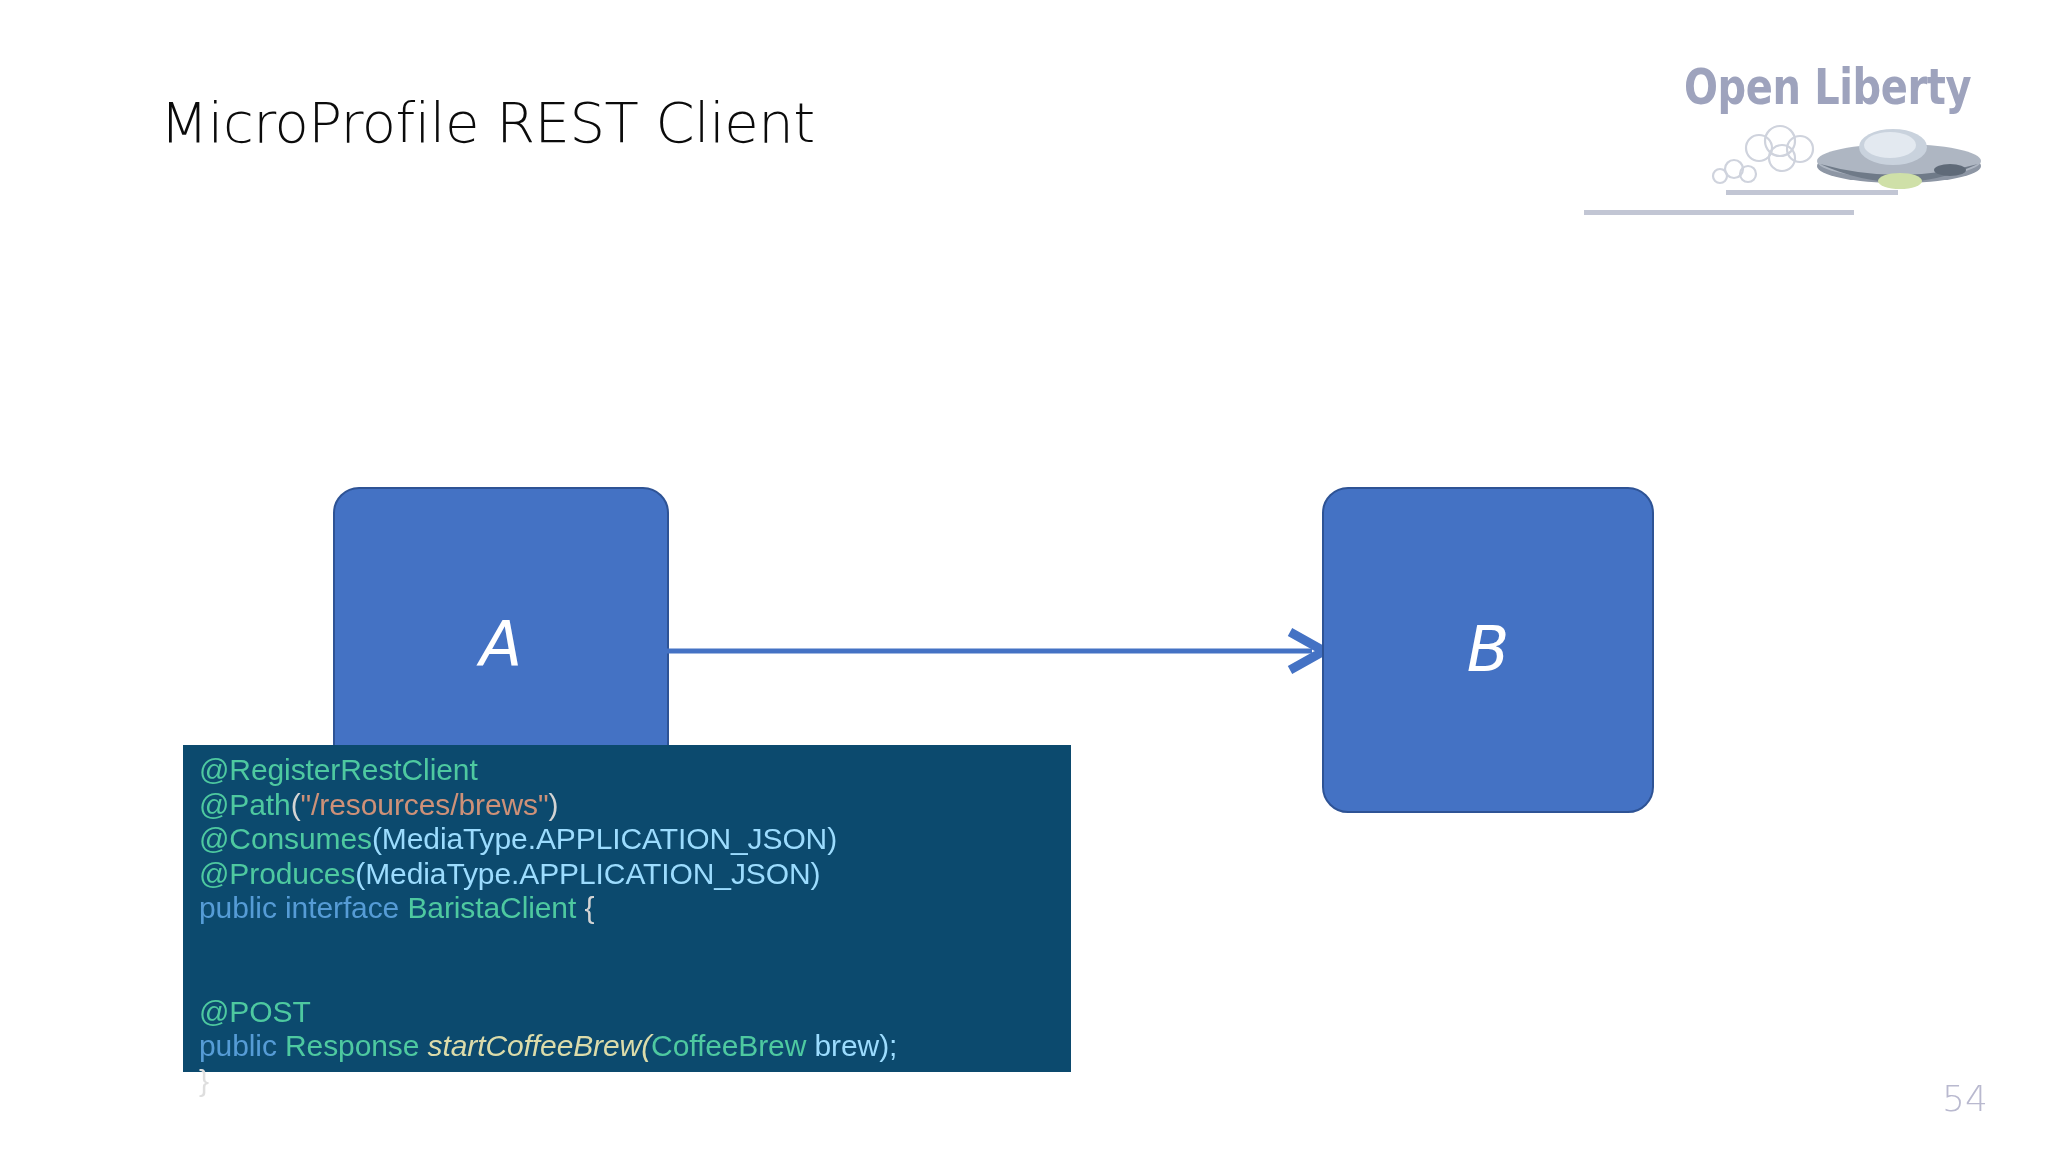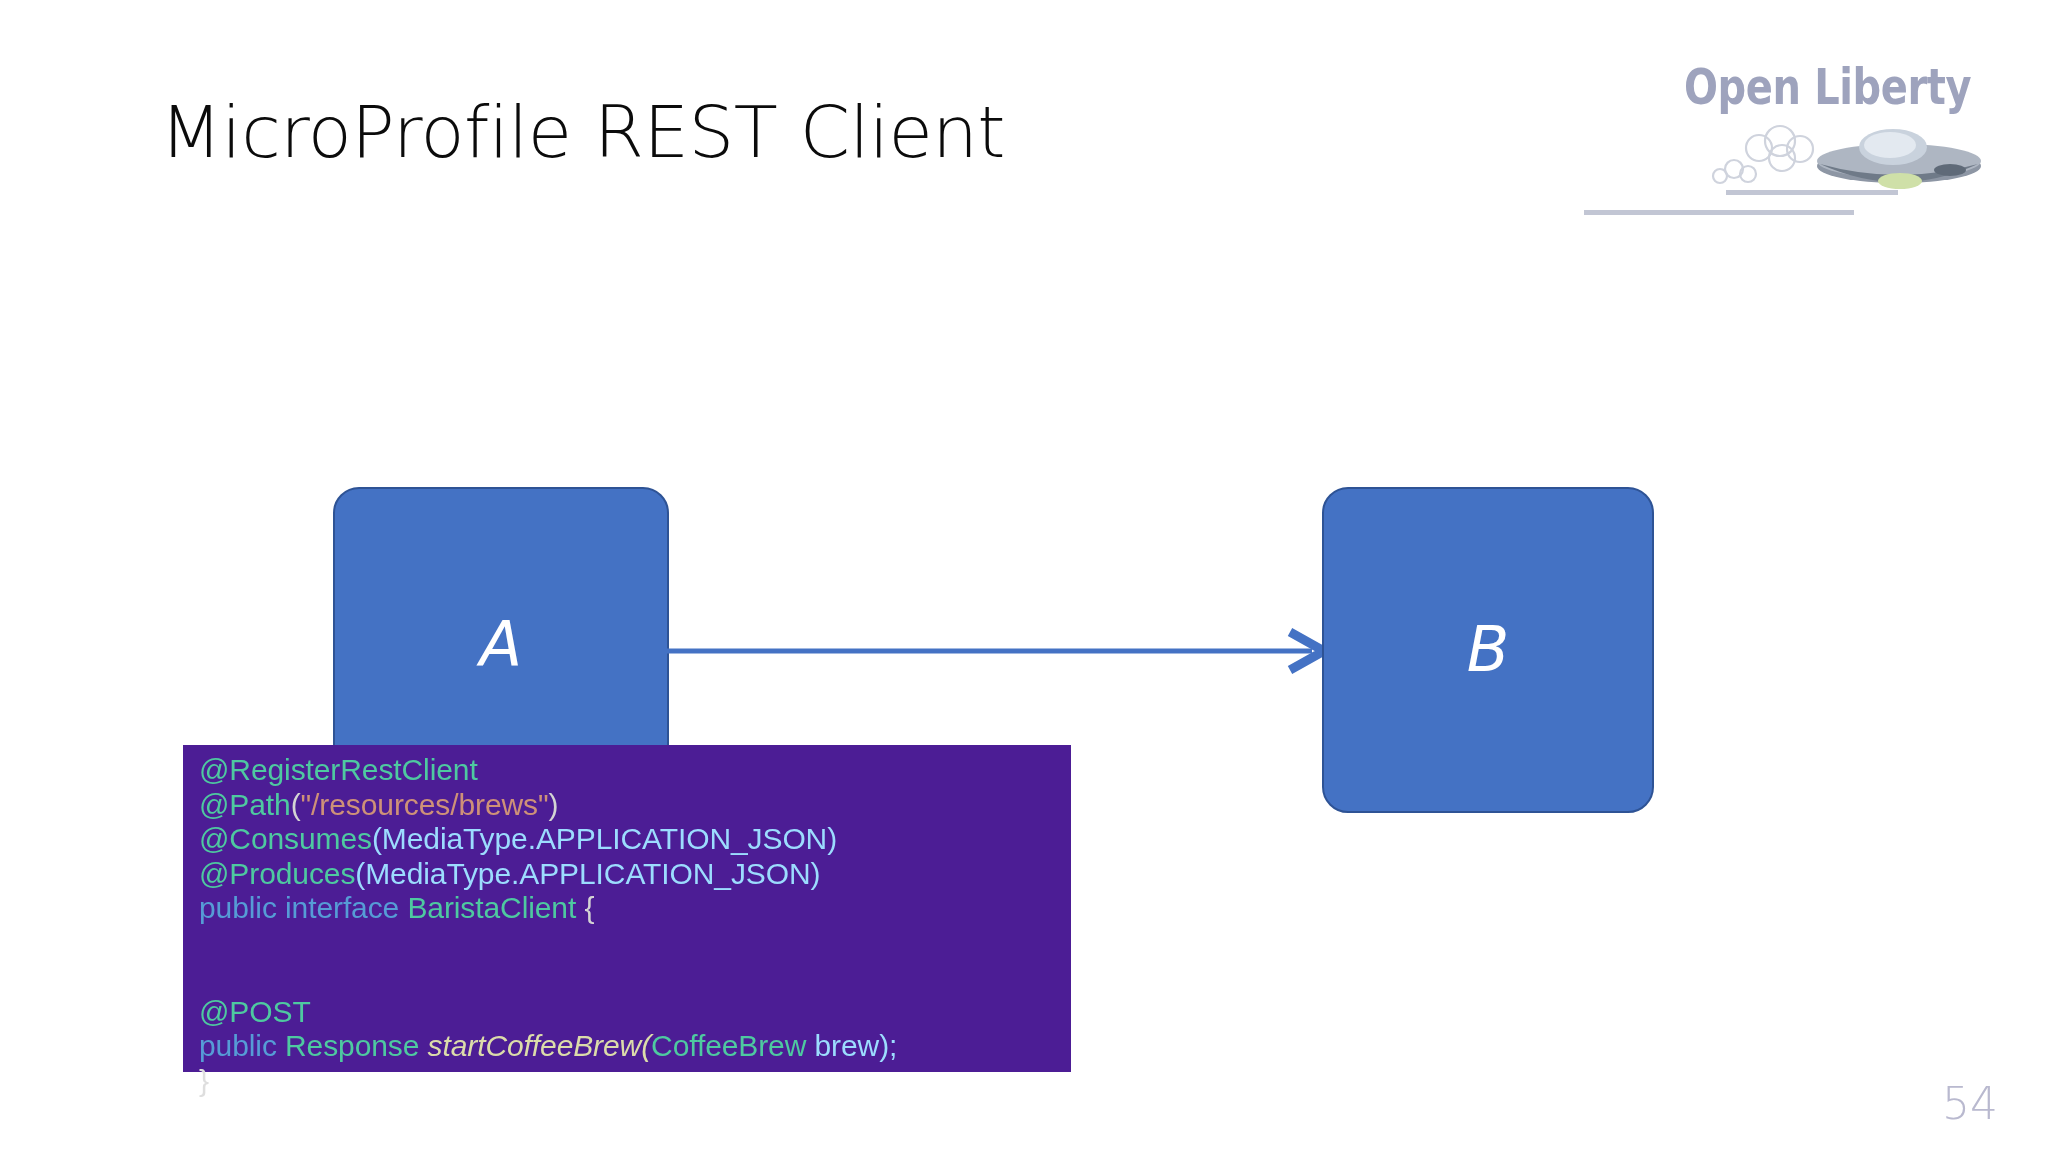--- a/index.html
+++ b/index.html
@@ -17,21 +17,21 @@
     background: #ffffff;
     overflow: hidden;
   }
 
   
   #slide-title {
     position: absolute;
     left: 160px;
     top: 92px;
     font-family: "DejaVu Sans", sans-serif;
-    font-size: 72px;
+    font-size: 56px;
     font-weight: 300;
     letter-spacing: -0.5px;
     color: #0b0b0b;
     white-space: nowrap;
     line-height: 1.12;
   }
 
   
   #logo {
     position: absolute;
@@ -105,21 +105,21 @@
     overflow: visible;
   }
 
   
   #code-block {
     position: absolute;
     left: 183px;
     top: 745px;
     width: 888px;
     height: 327px;
-    background: #4c1d95;
+    background: #0c4a6e;
     overflow: visible;
   }
   #code-lines {
     position: absolute;
     left: 16px;
     top: 8px;
     width: 1000px;
     font-family: "Liberation Sans", sans-serif;
     font-size: 30px;
     line-height: 34.5px;
@@ -136,21 +136,21 @@
   .tok-var   { color: #9cdcfe; }
   .tok-punc  { color: #d4d4d4; }
   .tok-out   { color: #dedede; }
 
   
   #page-number {
     position: absolute;
     left: 1942px;
     top: 1078px;
     font-family: "DejaVu Sans", sans-serif;
-    font-size: 44px;
+    font-size: 36px;
     font-weight: 300;
     color: #b9b9cf;
   }
 </style>
 </head>
 <body>
 
 <div id="slide">
 
   <div id="slide-title">MicroProfile REST Client</div>

